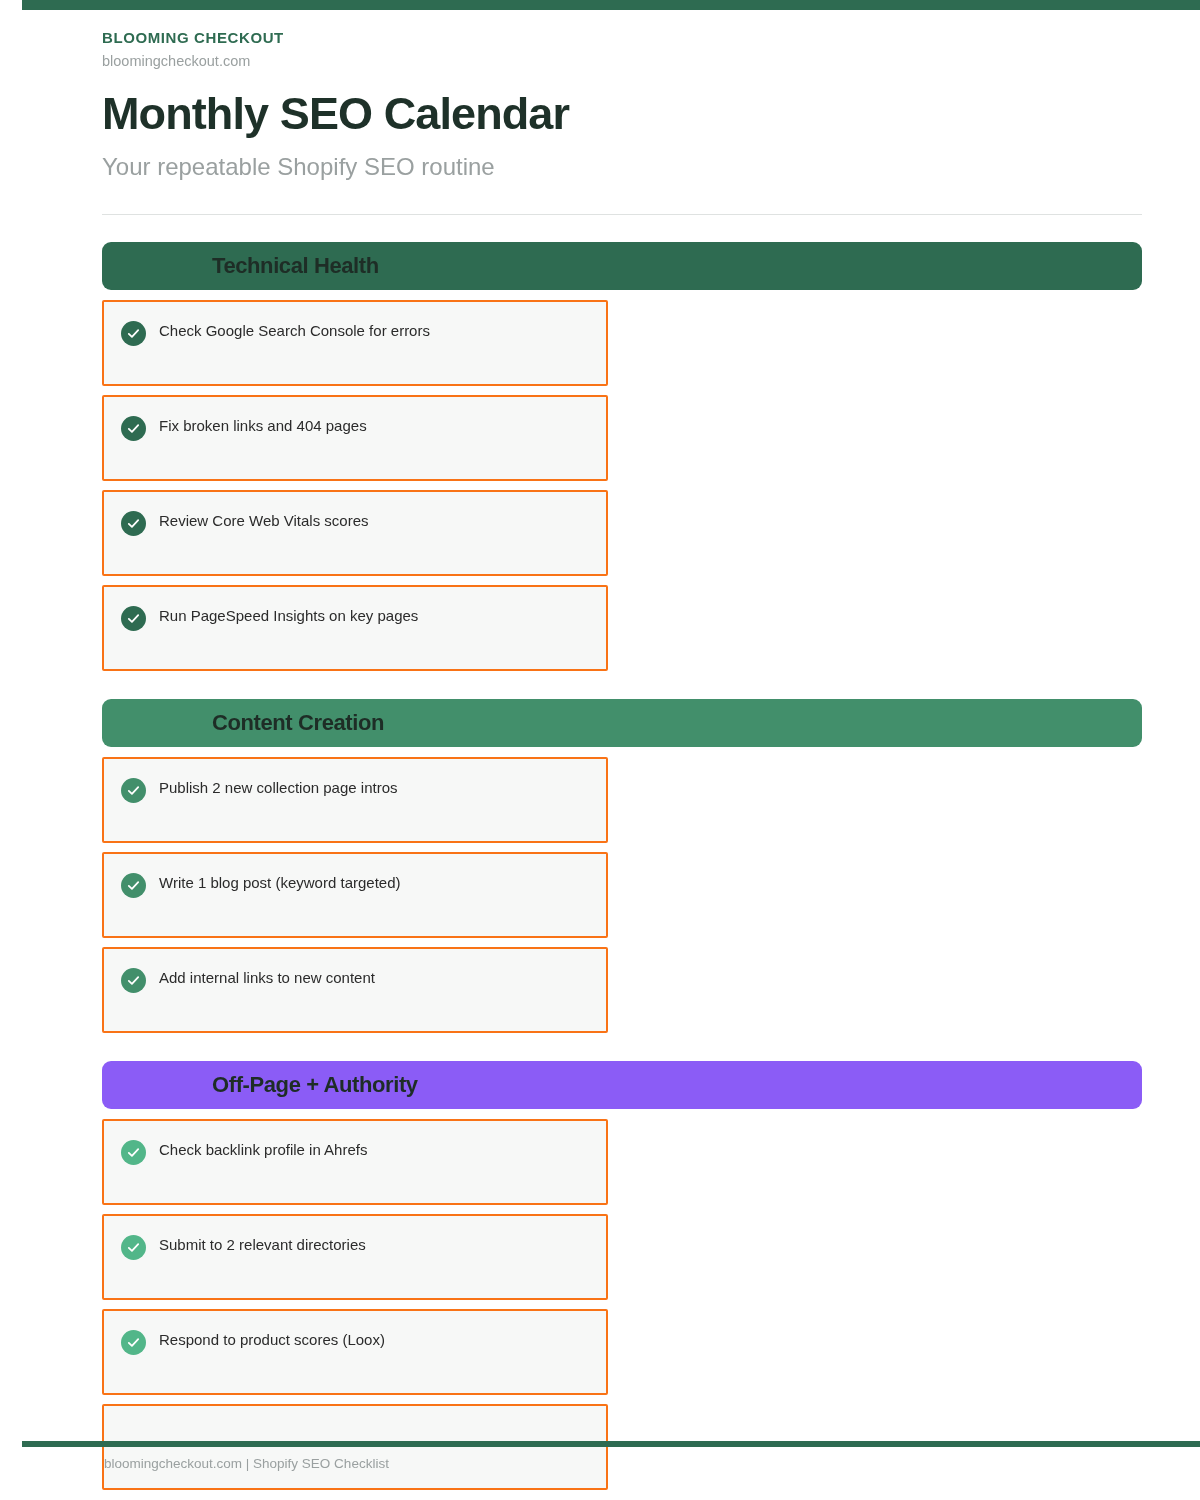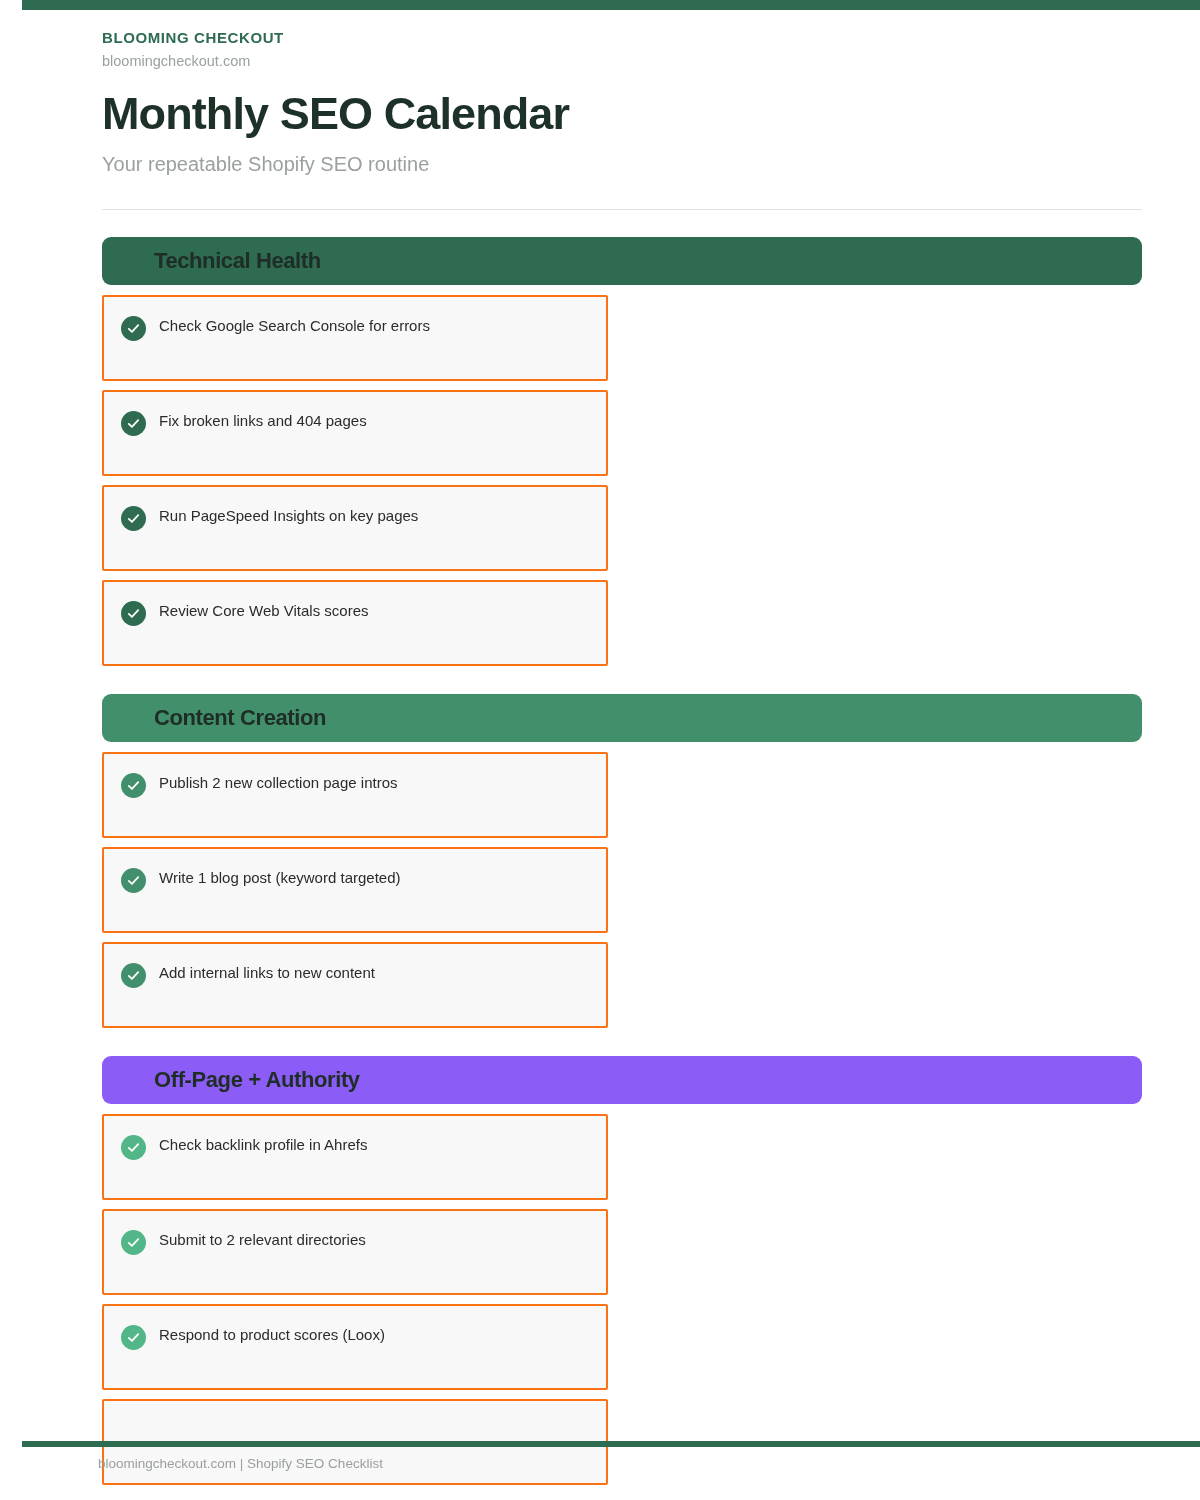--- a/index.html
+++ b/index.html
@@ -56,21 +56,21 @@
   .page-title {
     margin-top: 20px;
     font-size: 45px;
     font-weight: bold;
     color: #1E3129;
     letter-spacing: -0.9px;
     line-height: 1.08;
   }
   .page-subtitle {
     margin-top: 12px;
-    font-size: 20px;
+    font-size: 24px;
     color: #9AA0A0;
     line-height: 1.3;
   }
   .header-divider {
     margin-top: 32px;
     height: 1px;
     background: #DFE2E1;
     width: 1040px;
   }
 
@@ -79,21 +79,21 @@
     margin-top: 28px;
   }
   .section:first-of-type {
     margin-top: 27px;
   }
   .section-header {
     height: 48px;
     border-radius: 9px;
     display: flex;
     align-items: center;
-    padding-left: 52px;
+    padding-left: 110px;
     box-sizing: border-box;
   }
   .section-header-title {
     font-size: 22px;
     font-weight: bold;
     color: #1E2D26;
     letter-spacing: -0.4px;
   }
 
   .cards {
@@ -135,21 +135,21 @@
   
   .footer-rule {
     position: absolute;
     top: 1441px; left: 0;
     width: 1200px;
     height: 6px;
     background: #2E6B51;
   }
   .footer-text {
     position: absolute;
-    top: 1456px; left: 76px;
+    top: 1456px; left: 82px;
     font-size: 13.5px;
     color: #9AA0A0;
   }
 </style>
 </head>
 <body>
 
 <div class="page">
 
   <div class="top-rule"></div>
@@ -186,29 +186,29 @@
                   </svg>
                 </span>
                 <div class="card-text">Fix broken links and 404 pages</div>
               </div>
               <div class="card">
                 <span class="check-icon" style="background: rgb(46, 107, 81);">
                   <svg width="15" height="15" viewBox="0 0 24 24">
                     <path d="M4.5 12.5 L9.5 17.5 L19.5 6.5" fill="none" stroke="#ffffff" stroke-width="2.8" stroke-linecap="round" stroke-linejoin="round"></path>
                   </svg>
                 </span>
+                <div class="card-text">Review Core Web Vitals scores</div>
+              </div>
+              <div class="card">
+                <span class="check-icon" style="background: rgb(46, 107, 81);">
+                  <svg width="15" height="15" viewBox="0 0 24 24">
+                    <path d="M4.5 12.5 L9.5 17.5 L19.5 6.5" fill="none" stroke="#ffffff" stroke-width="2.8" stroke-linecap="round" stroke-linejoin="round"></path>
+                  </svg>
+                </span>
                 <div class="card-text">Run PageSpeed Insights on key pages</div>
-              </div>
-              <div class="card">
-                <span class="check-icon" style="background: rgb(46, 107, 81);">
-                  <svg width="15" height="15" viewBox="0 0 24 24">
-                    <path d="M4.5 12.5 L9.5 17.5 L19.5 6.5" fill="none" stroke="#ffffff" stroke-width="2.8" stroke-linecap="round" stroke-linejoin="round"></path>
-                  </svg>
-                </span>
-                <div class="card-text">Review Core Web Vitals scores</div>
               </div>
             </div>
           </div>
           <div class="section">
             <div class="section-header" style="background: rgb(66, 143, 107);">
               <div class="section-header-title">Content Creation</div>
             </div>
             <div class="cards">
               <div class="card">
                 <span class="check-icon" style="background: rgb(66, 143, 107);">

